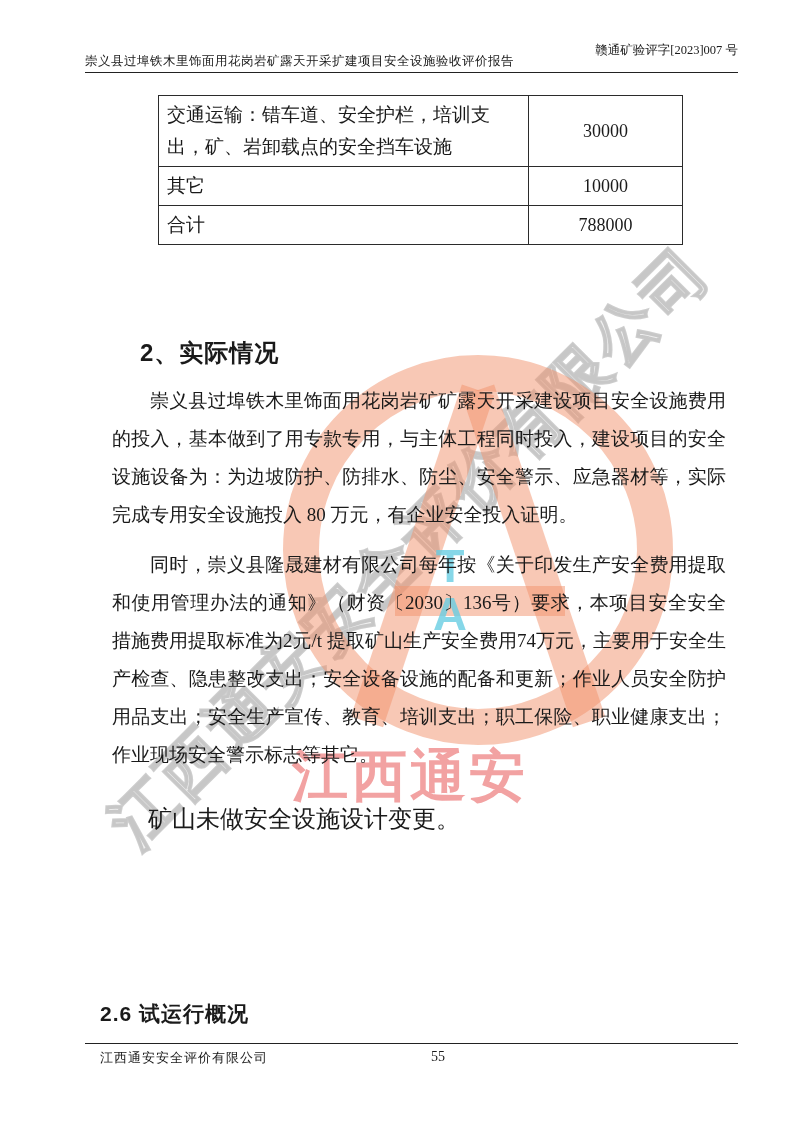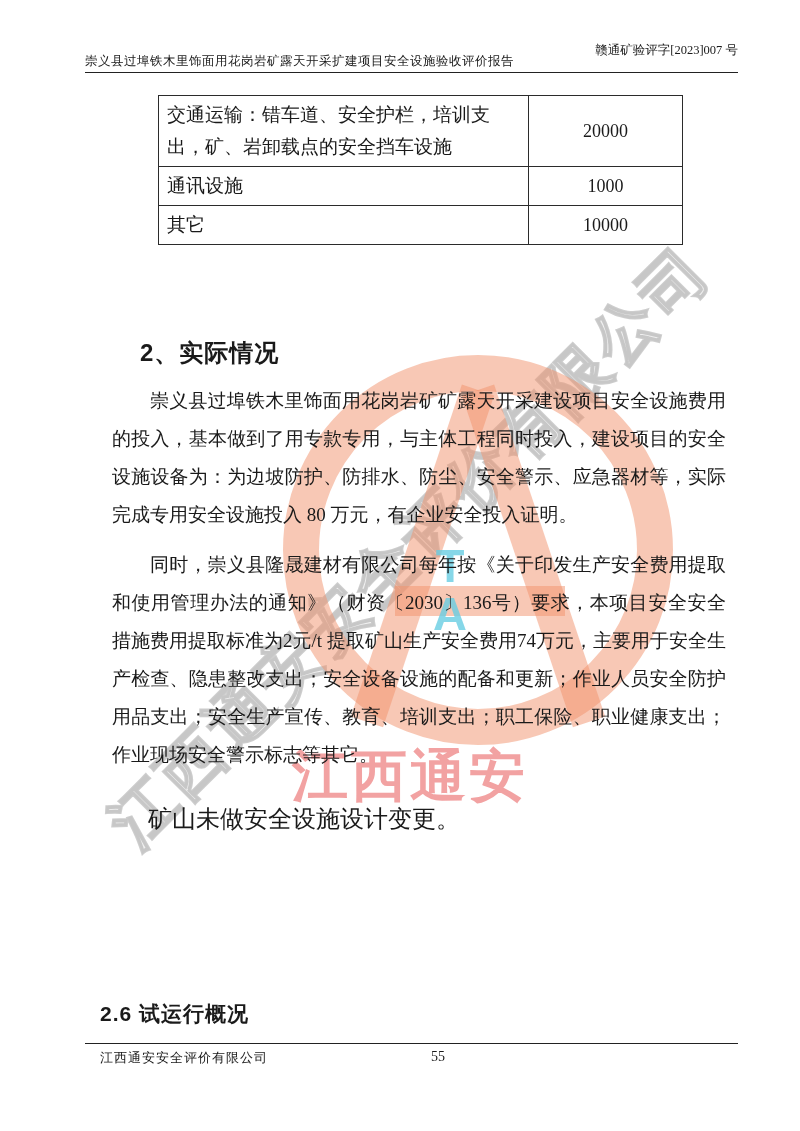--- a/index.html
+++ b/index.html
@@ -97,29 +97,29 @@
   <div class="content">
 
     <div class="hdr-left">崇义县过埠铁木里饰面用花岗岩矿露天开采扩建项目安全设施验收评价报告</div>
     <div class="hdr-right">赣通矿验评字[2023]007 号</div>
     <div class="hdr-rule"></div>
 
     <table class="tbl">
       <tbody>
       <tr>
         <td class="lab">交通运输：错车道、安全护栏，培训支出，矿、岩卸载点的安全挡车设施</td>
-        <td class="val">20000</td>
-      </tr>
-      <tr>
-        <td class="lab">通讯设施</td>
-        <td class="val">1000</td>
+        <td class="val">30000</td>
       </tr>
       <tr>
         <td class="lab">其它</td>
         <td class="val">10000</td>
+      </tr>
+      <tr>
+        <td class="lab">合计</td>
+        <td class="val">788000</td>
       </tr>
     </tbody>
       </table>
 
     <div class="h-sub" style="top:337px;">2、实际情况</div>
 
     <div class="body-block" style="top:370px;">
       <p>崇义县过埠铁木里饰面用花岗岩矿矿露天开采建设项目安全设施费用的投入，基本做到了用专款专用，与主体工程同时投入，建设项目的安全设施设备为：为边坡防护、防排水、防尘、安全警示、应急器材等，实际完成专用安全设施投入 80 万元，有企业安全投入证明。</p>
       <p>同时，崇义县隆晟建材有限公司每年按《关于印发生产安全费用提取和使用管理办法的通知》（财资〔2030〕136号）要求，本项目安全安全措施费用提取标准为2元/t 提取矿山生产安全费用74万元，主要用于安全生产检查、隐患整改支出；安全设备设施的配备和更新；作业人员安全防护用品支出；安全生产宣传、教育、培训支出；职工保险、职业健康支出；作业现场安全警示标志等其它。</p>
     </div>

